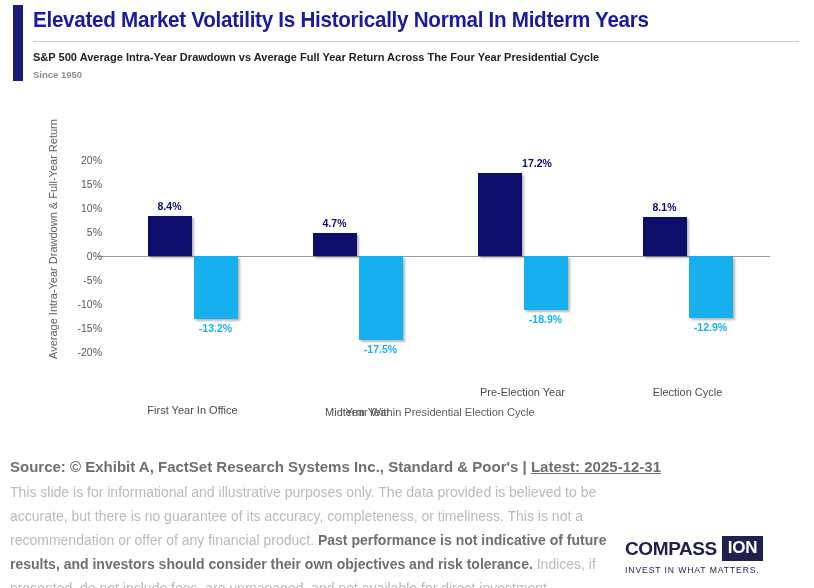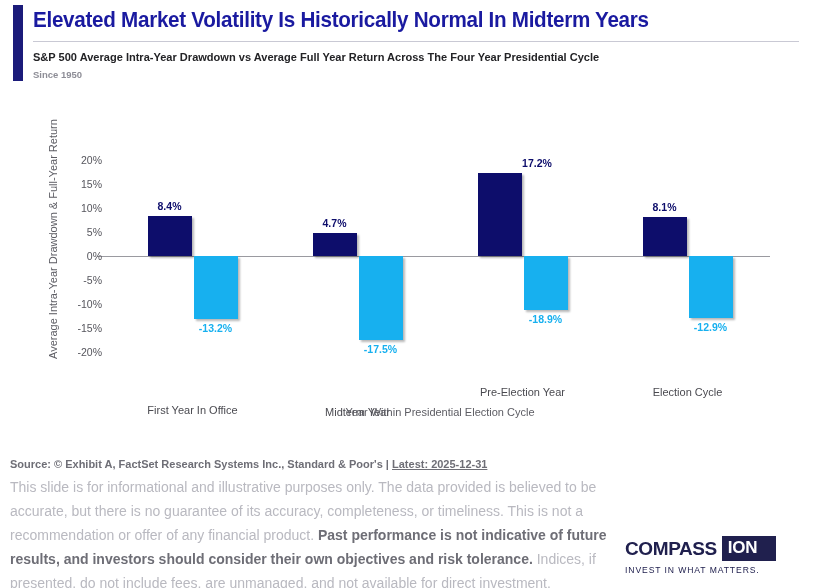--- a/index.html
+++ b/index.html
@@ -86,39 +86,39 @@
     white-space: nowrap; transform: translateX(-50%);
   }
   .xlabel {
     position: absolute; left: 110px; top: 286px; width: 660px;
     text-align: center; font-size: 11px; color: #5c5c63;
   }
 
   
   .footer { position: absolute; left: 10px; top: 458px; width: 600px; }
   .source {
-    font-size: 11px; color: #6e6e76; font-weight: bold;
+    font-size: 15px; color: #6e6e76; font-weight: bold;
     margin-bottom: 5px; white-space: nowrap;
   }
   .source .latest { text-decoration: underline; }
   .disclaimer {
     font-size: 14px; line-height: 1.72; color: #b9b9c0; text-align: left;
   }
   .disclaimer b { color: #6e6e76; }
 
   
   .logo { position: absolute; left: 625px; top: 536px; }
   .logo-row { display: flex; align-items: center; gap: 5px; }
   .logo-compass {
     font-size: 19px; font-weight: bold; color: #20204e;
     letter-spacing: -0.4px;
   }
   .logo-ion {
     font-size: 17px; font-weight: bold; color: #ffffff;
-    background: #20204e; padding: 2px 19px 3px 6px; letter-spacing: -0.3px;
+    background: #20204e; padding: 2px 6px 3px 6px; letter-spacing: -0.3px;
   }
   .logo-tag {
     font-size: 8.6px; font-weight: normal; color: #20204e;
     letter-spacing: 0.9px; margin-top: 4px;
   }
 </style>
 </head>
 <body>
 
 <div class="slide">

